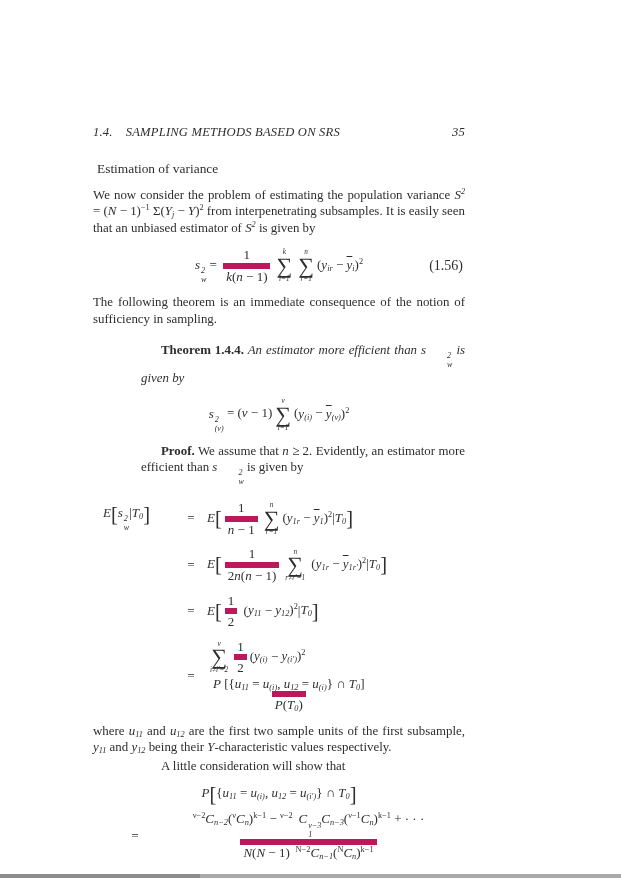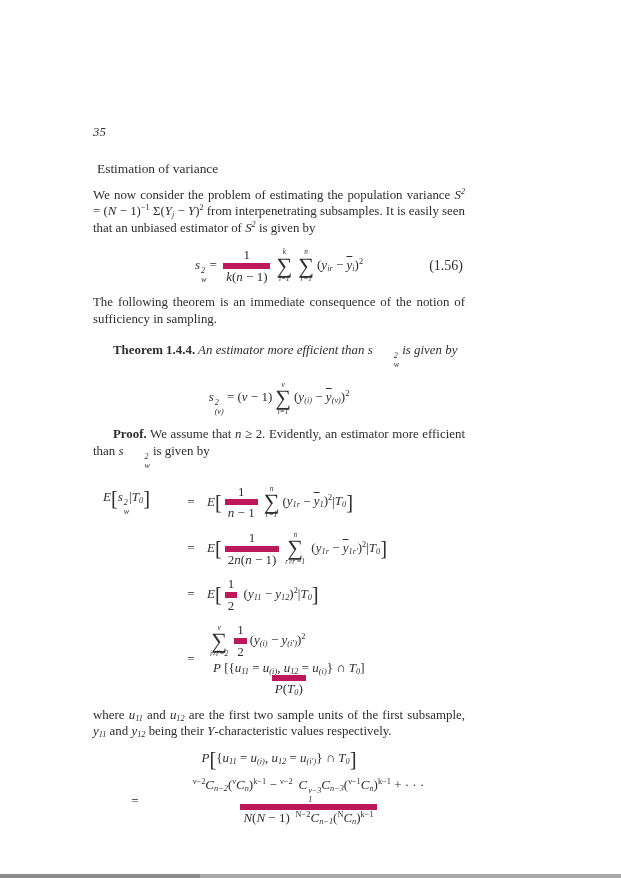--- a/index.html
+++ b/index.html
@@ -13,21 +13,21 @@
     font-size:12.9px;line-height:1.27;
   }
   
   .runhead{display:flex;justify-content:space-between;align-items:baseline;
     font-style:italic;font-size:12.6px;letter-spacing:.2px;}
   .rh-title{margin-left:13px;}
   
   .heading{font-weight:normal;font-size:13.4px;margin:19px 0 0 4px;}
   
   .para{margin:10px 0 0 0;text-align:justify;}
-  .indent{text-indent:20px;}
+  .indent{text-indent:20px;margin-left:48px;}
   .thm{margin-top:15px;}
   
   .disp{margin:11px 0 9px 0;text-align:center;position:relative;font-size:13px;}
   .eqtag{position:absolute;right:2px;top:50%;transform:translateY(-50%);font-size:14px;}
   
   .it{font-style:italic;}
   .rm{font-style:normal;}
   .bf{font-weight:bold;font-style:normal;}
   .ov{text-decoration:overline;}
   .up{font-size:64%;vertical-align:0.55em;line-height:0;}
@@ -59,20 +59,21 @@
   .se-left{width:200px;height:100%;}
   .se-right{flex:1;height:100%;}
 </style>
 </head>
 <body>
 
 <div class="page">
   <div class="content">
 
     <div class="runhead">
+      <span class="rh-left"><span>1.4.</span><span class="rh-title">SAMPLING METHODS BASED ON SRS</span></span>
       <span>35</span>
     </div>
 
     <div class="heading">Estimation of variance</div>
 
     <p class="para"><span class="rm"><span>We now consider the problem of estimating the population variance </span></span><span class="it"><span>S</span><span class="up">2</span></span><span class="rm"><span> = (</span></span><span class="it"><span>N</span></span><span class="rm"><span> − 1)</span><span class="up">−1</span></span><span class="rm"><span> Σ(</span></span><span class="it"><span>Y</span><span class="dn">j</span></span><span class="rm"><span> − </span></span><span class="it"><span>Y</span></span><span class="rm"><span>)</span><span class="up">2</span></span><span class="rm"><span> from interpenetrating subsamples.  It is easily seen that an unbiased estimator of </span></span><span class="it"><span>S</span><span class="up">2</span></span><span class="rm"><span> is given by</span></span></p>
 
     <div class="disp">
       <span class="dmath"><span class="it"><span>s</span><span class="ss">
               <span>2</span>
@@ -161,20 +162,21 @@
               <span class="fden"><span class="rm"><span>2</span></span></span>
             </span><span class="rm"><span>(</span></span><span class="it"><span>y</span><span class="dn">(i)</span></span><span class="rm"><span> − </span></span><span class="it"><span>y</span><span class="dn">(i′)</span></span><span class="rm"><span>)</span><span class="up">2</span></span><span class="msp"></span><span class="frac">
               <span class="fnum"><span class="it"><span>P</span></span><span class="rm"><span> [{</span></span><span class="it"><span>u</span><span class="dn">11</span></span><span class="rm"><span> = </span></span><span class="it"><span>u</span><span class="dn">(i)</span></span><span class="rm"><span>, </span></span><span class="it"><span>u</span><span class="dn">12</span></span><span class="rm"><span> = </span></span><span class="it"><span>u</span><span class="dn">(i)</span></span><span class="rm"><span>} ∩ </span></span><span class="it"><span>T</span><span class="dn">0</span></span><span class="rm"><span>]</span></span></span>
               <span class="fden"><span class="it"><span>P</span></span><span class="rm"><span>(</span></span><span class="it"><span>T</span><span class="dn">0</span></span><span class="rm"><span>)</span></span></span>
             </span></div>
       </div>
     </div>
 
     <p class="para"><span class="rm"><span>where </span></span><span class="it"><span>u</span><span class="dn">11</span></span><span class="rm"><span> and </span></span><span class="it"><span>u</span><span class="dn">12</span></span><span class="rm"><span> are the first two sample units of the first subsample, </span></span><span class="it"><span>y</span><span class="dn">11</span></span><span class="rm"><span> and </span></span><span class="it"><span>y</span><span class="dn">12</span></span><span class="rm"><span> being their </span></span><span class="it"><span>Y</span></span><span class="rm"><span>-characteristic values respectively.</span></span></p>
 
+    <p class="para indent" style="margin-top:2px">A little consideration will show that</p>
 
     <div class="disp"><span class="it"><span>P</span></span><span class="bigb">[</span><span class="rm"><span>{</span></span><span class="it"><span>u</span><span class="dn">11</span></span><span class="rm"><span> = </span></span><span class="it"><span>u</span><span class="dn">(i)</span></span><span class="rm"><span>, </span></span><span class="it"><span>u</span><span class="dn">12</span></span><span class="rm"><span> = </span></span><span class="it"><span>u</span><span class="dn">(i′)</span></span><span class="rm"><span>} ∩ </span></span><span class="it"><span>T</span><span class="dn">0</span></span><span class="bigb">]</span></div>
 
     <div class="finalrow">
       <span class="frel">=</span>
       <span class="fmath"><span class="frac">
             <span class="fnum"><span class="up">ν−2</span><span class="it"><span>C</span><span class="dn">n−2</span></span><span class="rm"><span>(</span></span><span class="up">ν</span><span class="it"><span>C</span><span class="dn">n</span></span><span class="rm"><span>)</span><span class="up">k−1</span></span><span class="rm"><span> − </span></span><span class="up">ν−2</span><span class="msp"></span><span class="it"><span>C</span><span class="ss">
                   <span>ν−3</span>
                   <span>1</span>
                 </span></span><span class="it"><span>C</span><span class="dn">n−3</span></span><span class="rm"><span>(</span></span><span class="up">ν−1</span><span class="it"><span>C</span><span class="dn">n</span></span><span class="rm"><span>)</span><span class="up">k−1</span></span><span class="rm"><span> + · · ·</span></span></span>

